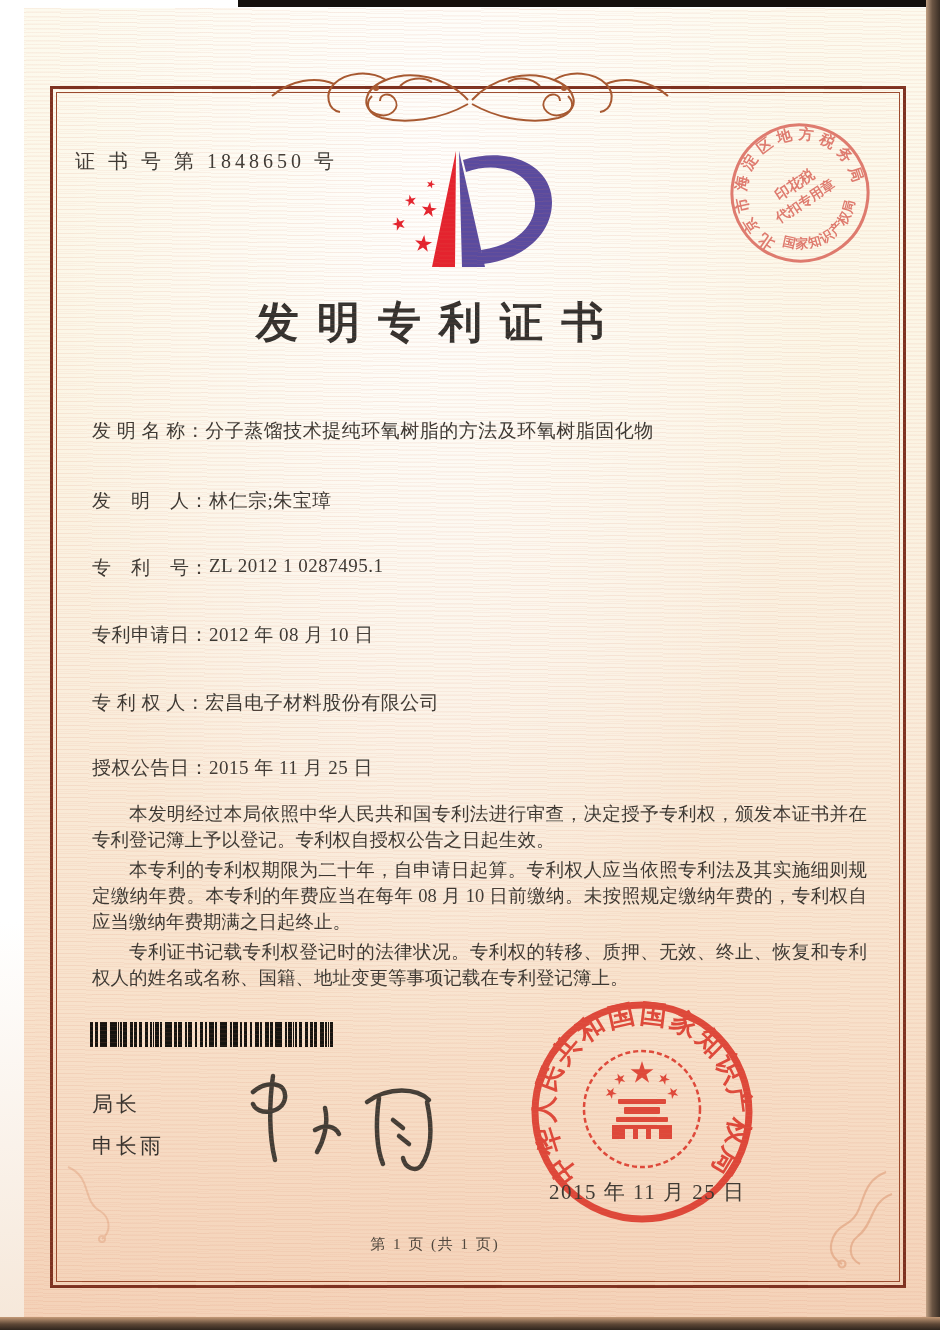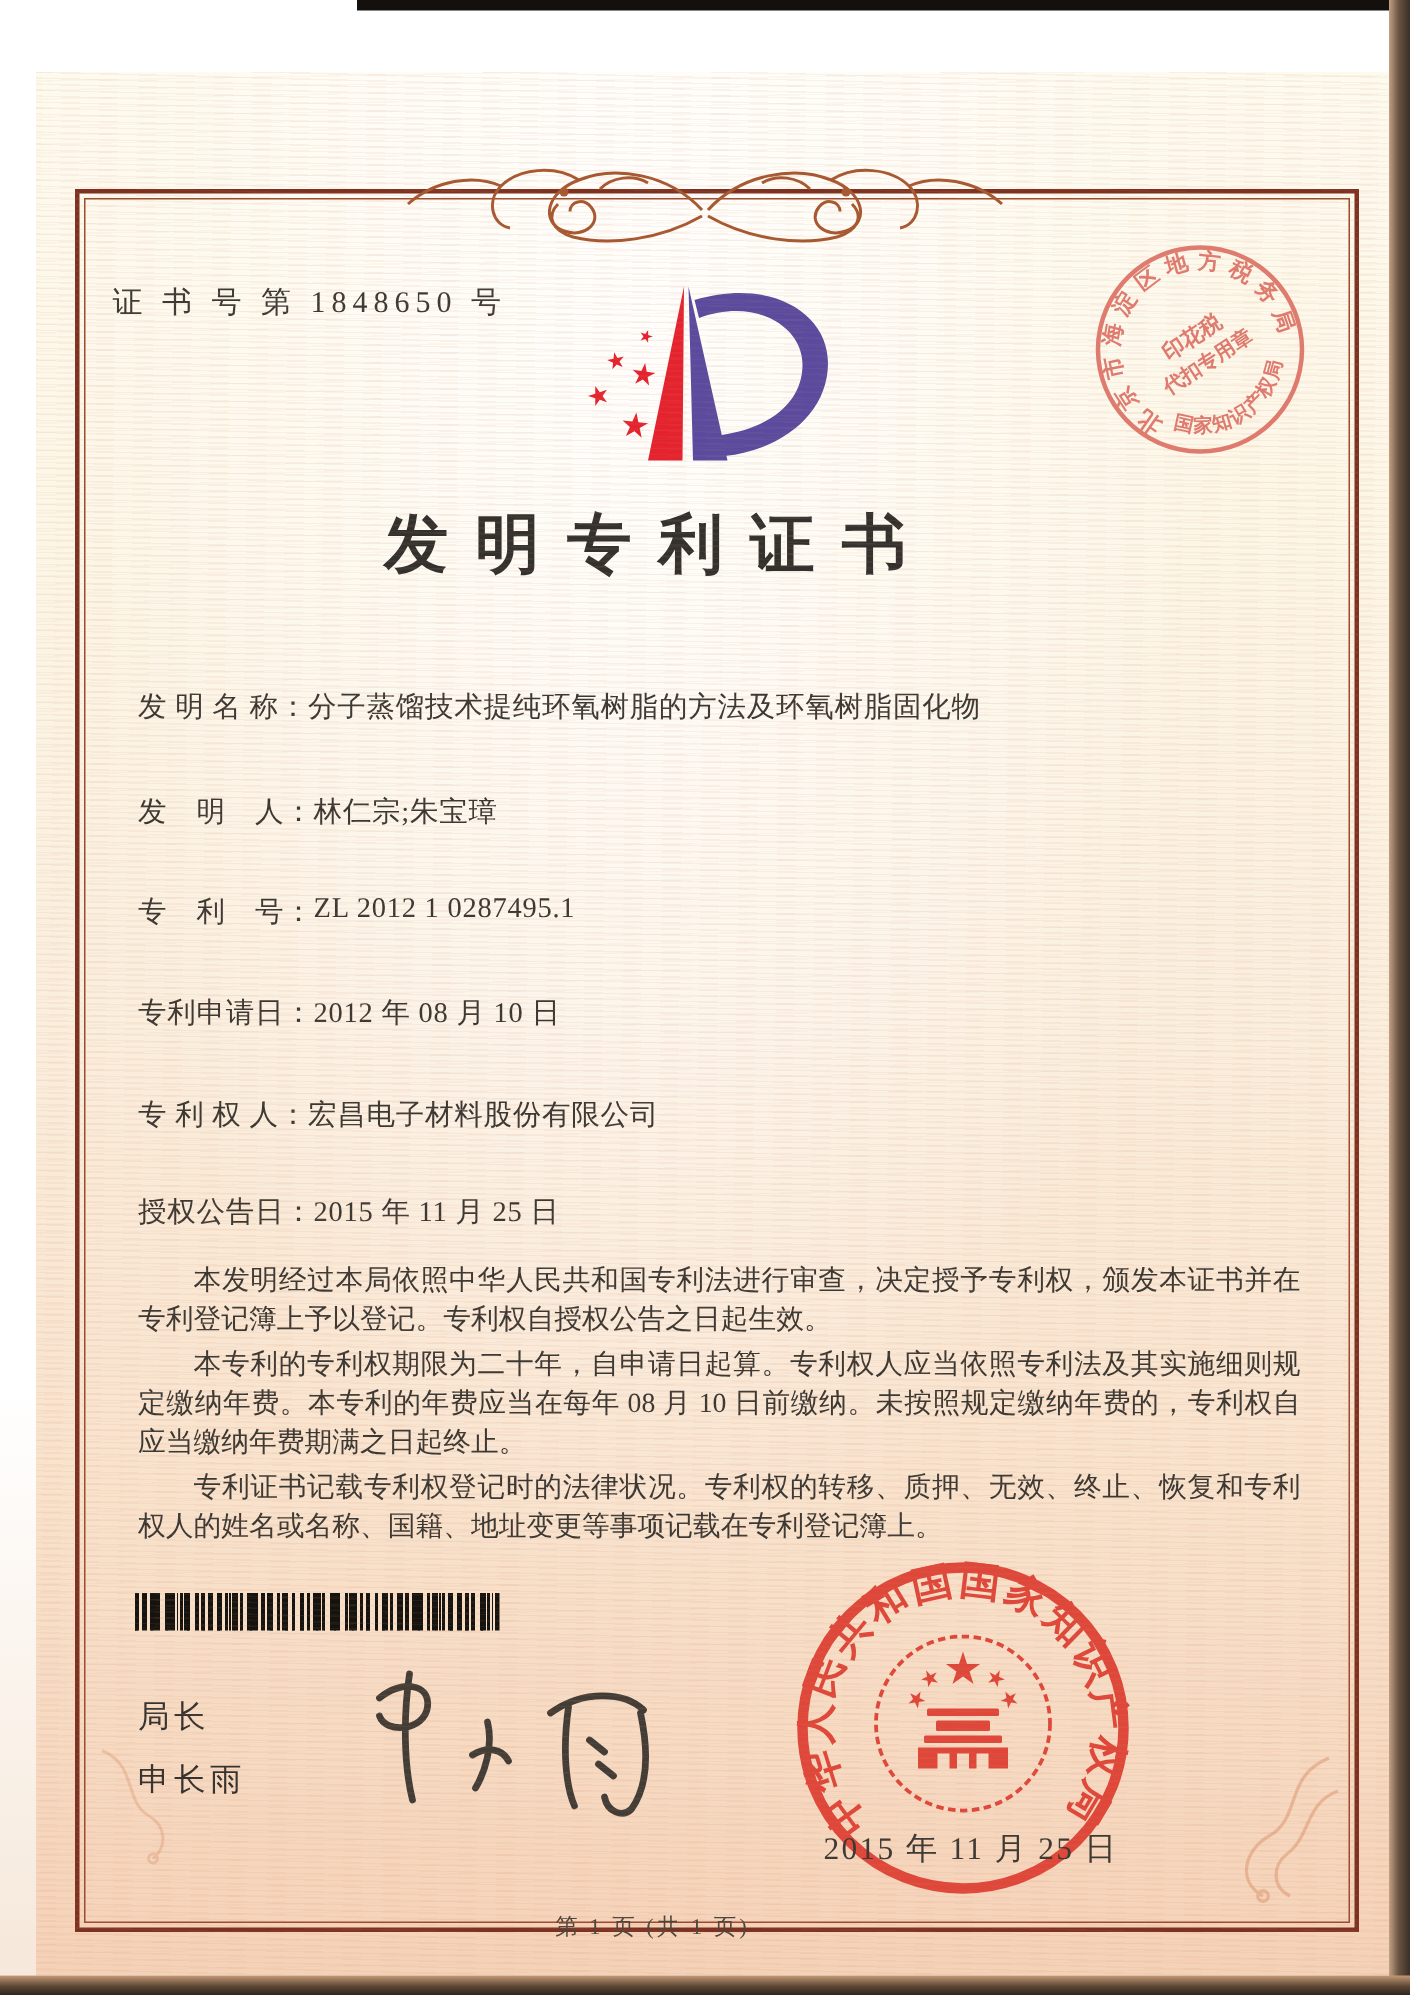--- a/index.html
+++ b/index.html
@@ -7,21 +7,20 @@
     width:940px;height:1330px;position:relative;overflow:hidden;
     background:#ffffff;
     font-family:"Liberation Serif","DejaVu Serif",serif;
   }
   
   .paper{
     position:absolute;left:24px;top:8px;right:14px;bottom:13px;
     background:
       radial-gradient(ellipse at 45% 15%, rgba(255,255,255,.85), rgba(255,255,255,0) 55%),
       linear-gradient(180deg,#fdfaee 0%,#fcf6e6 25%,#faeedd 50%,#f8e2cc 75%,#f4d2b8 100%);
-    margin-top: 40px;
   }
   .paper::after{
     content:"";position:absolute;inset:0;pointer-events:none;
     background:
       repeating-linear-gradient(1.5deg, rgba(214,126,96,.09) 0 1px, transparent 1px 4px),
       repeating-linear-gradient(-1deg, rgba(214,126,96,.05) 0 1px, transparent 1px 6px);
   }
   
   .edge-top-white{position:absolute;left:0;top:0;width:238px;height:8px;background:#fff;z-index:10;}
   .edge-top-black{position:absolute;left:238px;right:0;top:0;height:7px;background:#14100d;z-index:10;}

